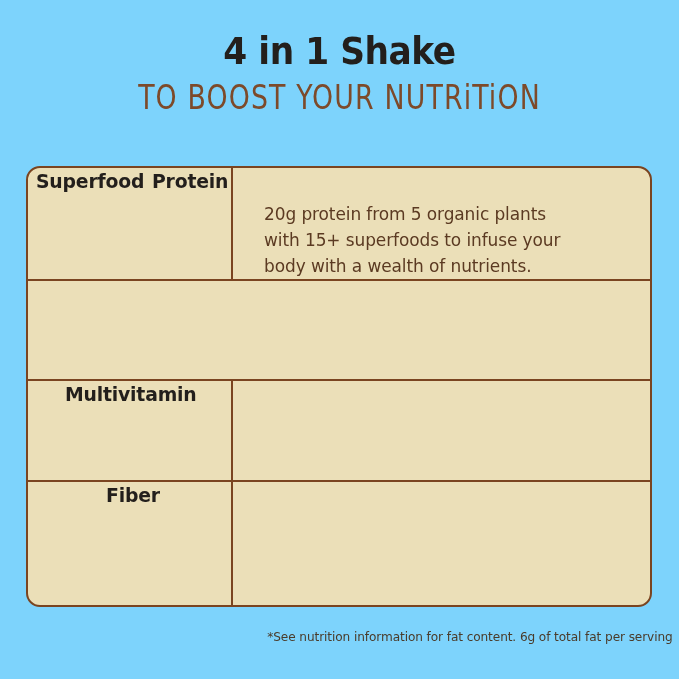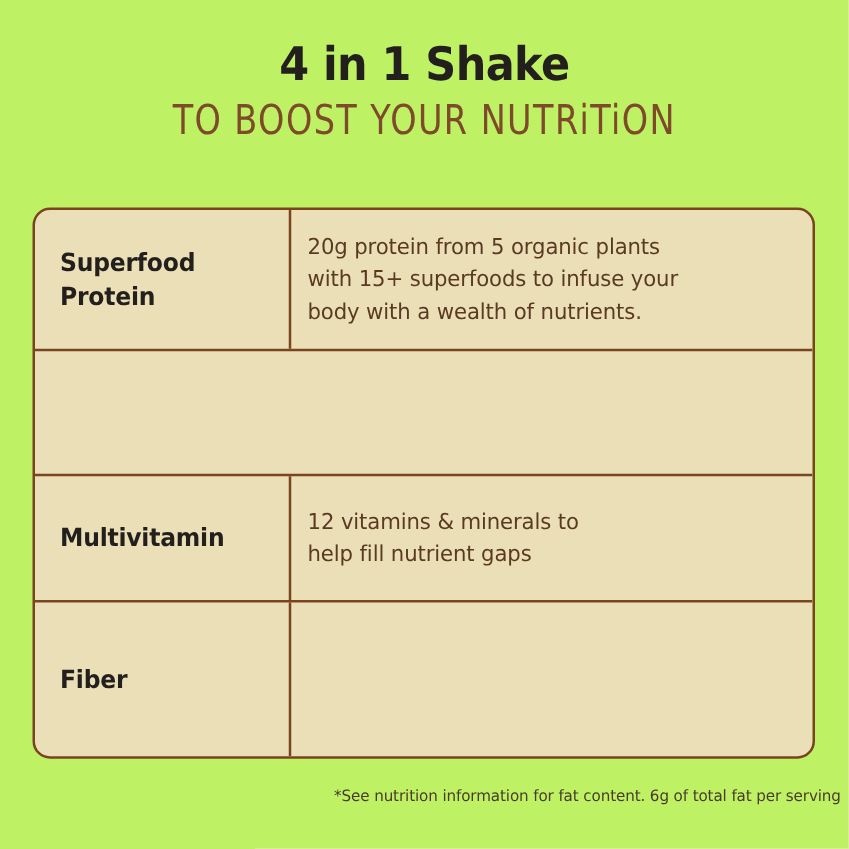--- a/index.html
+++ b/index.html
@@ -12,21 +12,21 @@
     background: #faf2d8;
     font-family: "DejaVu Sans", sans-serif;
     overflow: hidden;
     position: relative;
   }
 
   #page {
     position: relative;
     width: 679px;
     height: 679px;
-    background: #bef264;
+    background: #7dd3fc;
     box-sizing: border-box;
   }
 
   
   #heading {
     position: absolute;
     top: 30px;
     left: 0;
     width: 679px;
     text-align: center;
@@ -85,46 +85,45 @@
   .row-2 { height: 100px; }
   .row-3 { height: 101px; }
   .row-4 { height: 123px; }
 
   .cell-label {
     width: 205px;
     box-sizing: border-box;
     padding-left: 20px;
     padding-right: 10px;
     display: flex;
-    flex-direction: column;
     justify-content: center;
     border-right: 2px solid #7a4420;
     font-family: "DejaVu Sans", sans-serif;
     font-weight: bold;
     font-size: 20px;
     line-height: 27px;
     color: #231f1c;
     letter-spacing: -0.2px;
     transform-origin: left center;
   }
   .cell-label span {
     display: block;
     transform: scaleX(0.94);
     transform-origin: left center;
     white-space: nowrap;
   }
 
   .cell-desc {
     flex: 1;
     box-sizing: border-box;
-    padding-left: 13px;
+    padding-left: 31px;
     padding-right: 16px;
     display: flex;
     flex-direction: column;
-    justify-content: center;
+    justify-content: flex-end;
     font-family: "DejaVu Sans", sans-serif;
     font-weight: normal;
     font-size: 17.5px;
     line-height: 26px;
     color: #5b3a22;
     letter-spacing: -0.1px;
   }
   .cell-desc span {
     display: block;
     transform: scaleX(0.97);
@@ -174,24 +173,20 @@
       </div>
     </div>
 
     <div class="row row-2">
     </div>
 
     <div class="row row-3">
       <div class="cell-label">
         <span>Multivitamin</span>
       </div>
-      <div class="cell-desc">
-        <span>12 vitamins &amp; minerals to</span>
-        <span>help fill nutrient gaps</span>
-      </div>
     </div>
 
     <div class="row row-4">
       <div class="cell-label">
         <span>Fiber</span>
       </div>
     </div>
 
   </div>
 

